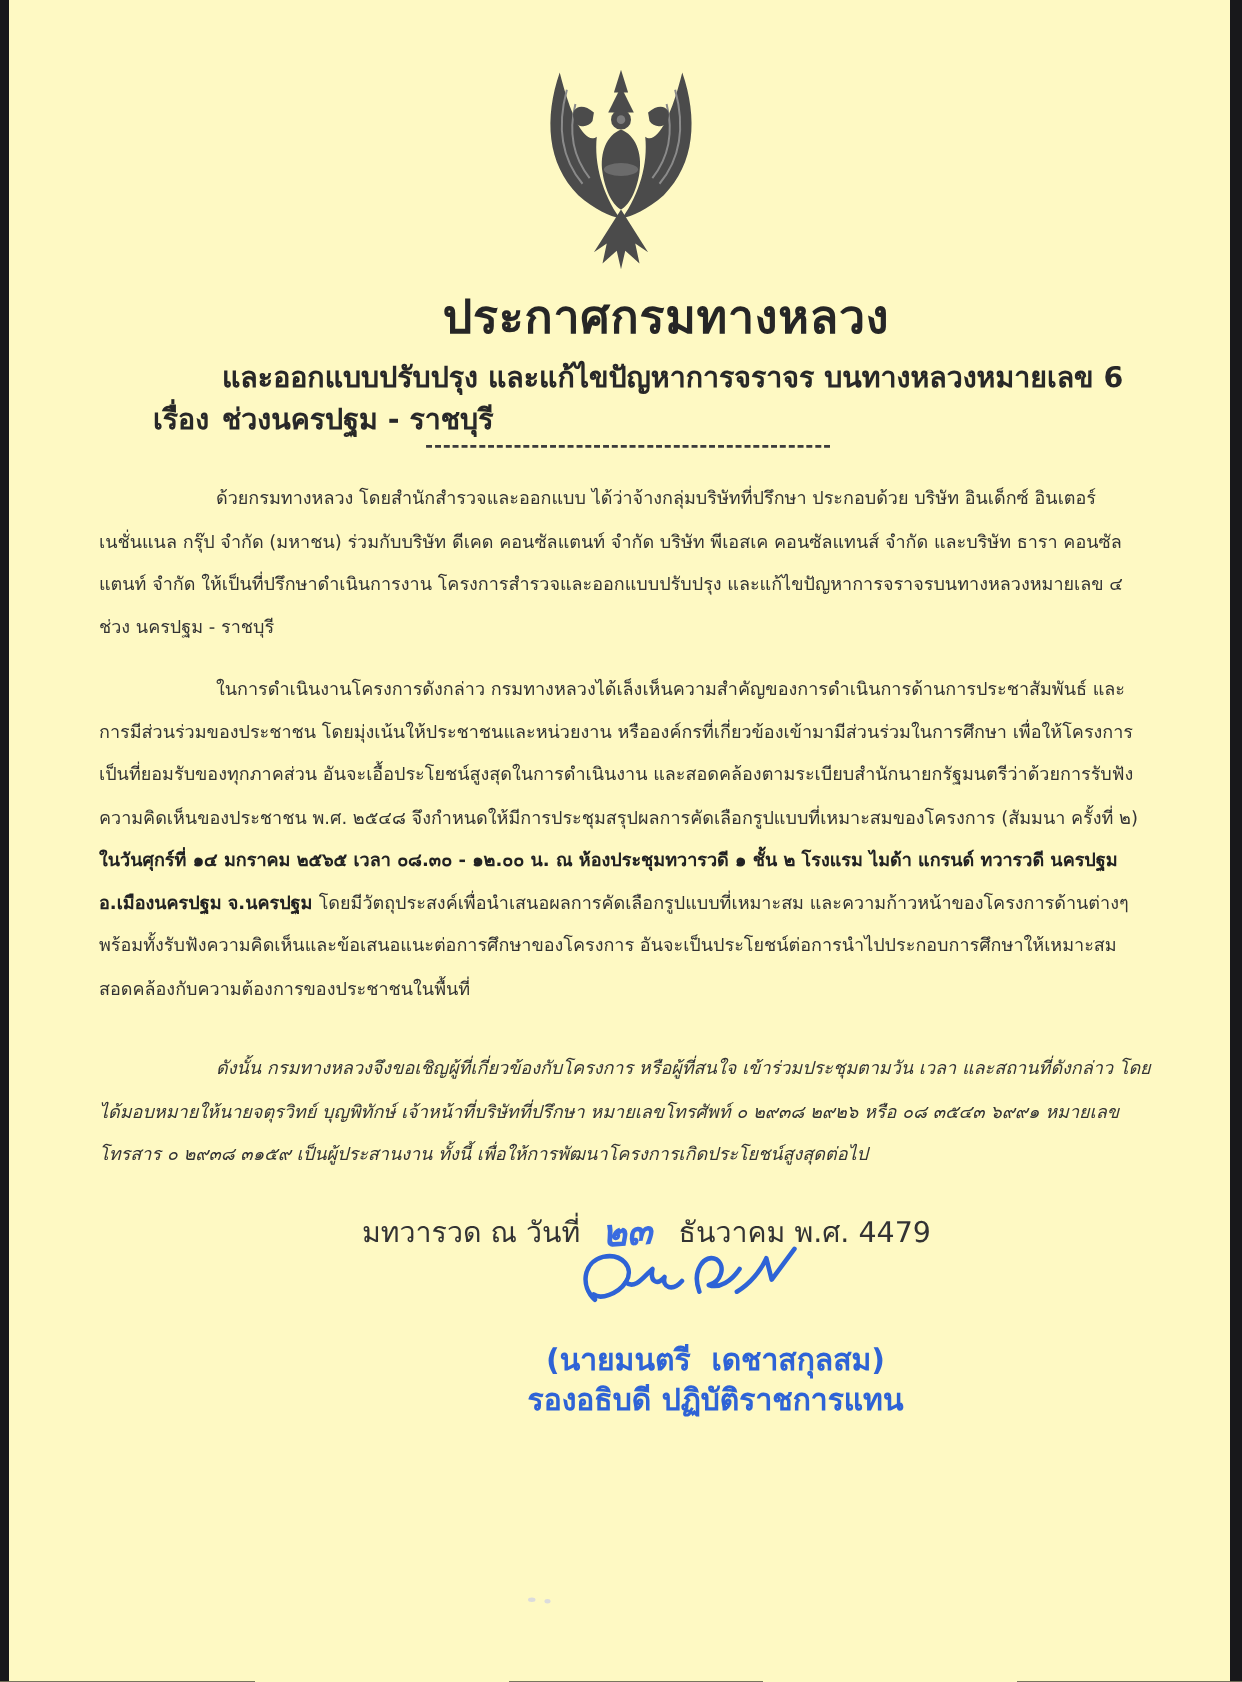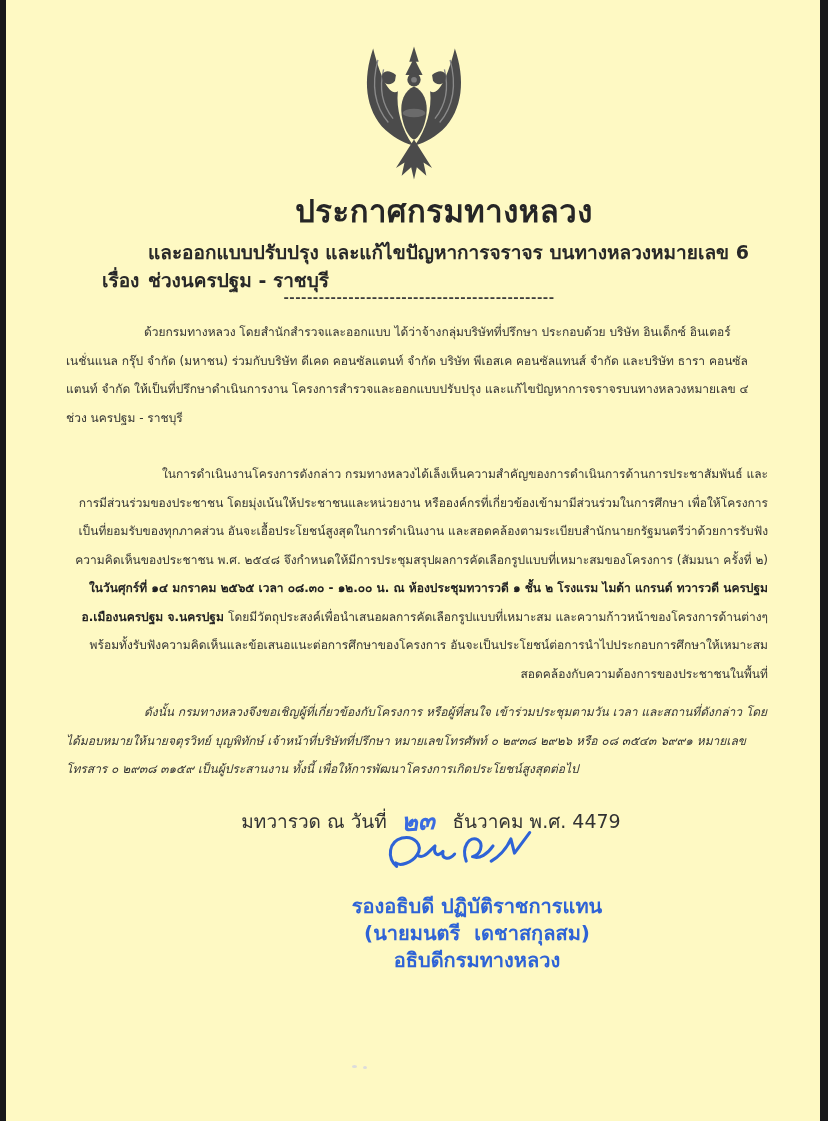--- a/index.html
+++ b/index.html
@@ -34,21 +34,21 @@
     text-align:center;font-size:13px;letter-spacing:0.5px;color:#3c3c3c;
     font-weight:700;
   }
   .par{
     position:absolute;left:66px;width:702px;
     font-size:12px;line-height:28.5px;color:#333;
     text-indent:78px;
     overflow-wrap:break-word;
   }
   .par1{top:318px;}
-  .par2{top:460px;text-align:right;}
+  .par2{top:445px;}
   .par3{top:698px;font-style:italic;}
   .par .b{font-weight:700;color:#222;}
   .date-row{
     position:absolute;top:799px;left:34px;width:794px;
     text-align:center;font-size:19px;color:#333;
   }
   .hand-day{
     display:inline-block;color:#3a6ce0;font-size:25px;font-weight:600;
     font-style:italic;margin:0 18px 0 14px;
     transform:rotate(-4deg) translateY(2px);
@@ -124,21 +124,20 @@
       <g fill="none" stroke="#2e63d6" stroke-width="3.4" stroke-linecap="round" stroke-linejoin="round">
         <path d="M14,42 C3,32 5,14 20,10 C34,7 44,18 37,29 C31,38 18,42 13,38"></path>
         <path d="M37,29 C44,35 51,24 57,19 C55,28 60,32 66,25 C64,33 72,36 79,28"></path>
         <path d="M92,36 C86,20 96,7 105,12 C112,17 108,29 99,31 C107,34 116,28 122,19"></path>
         <path d="M120,36 C130,30 138,20 142,11 L146,27 L163,4"></path>
       </g>
     </svg>
   </div>
 
   <div class="stamp-block">
+    <div class="stamp-line">(นายมนตรี  เดชาสกุลสม)</div>
     <div class="stamp-line">รองอธิบดี ปฏิบัติราชการแทน</div>
-    <div class="stamp-line">(นายมนตรี  เดชาสกุลสม)</div>
-    <div class="stamp-line">อธิบดีกรมทางหลวง</div>
   </div>
 
   <div class="artifact artifact-1"></div>
   <div class="artifact artifact-2"></div>
 
 </div>
 
 </body></html>

